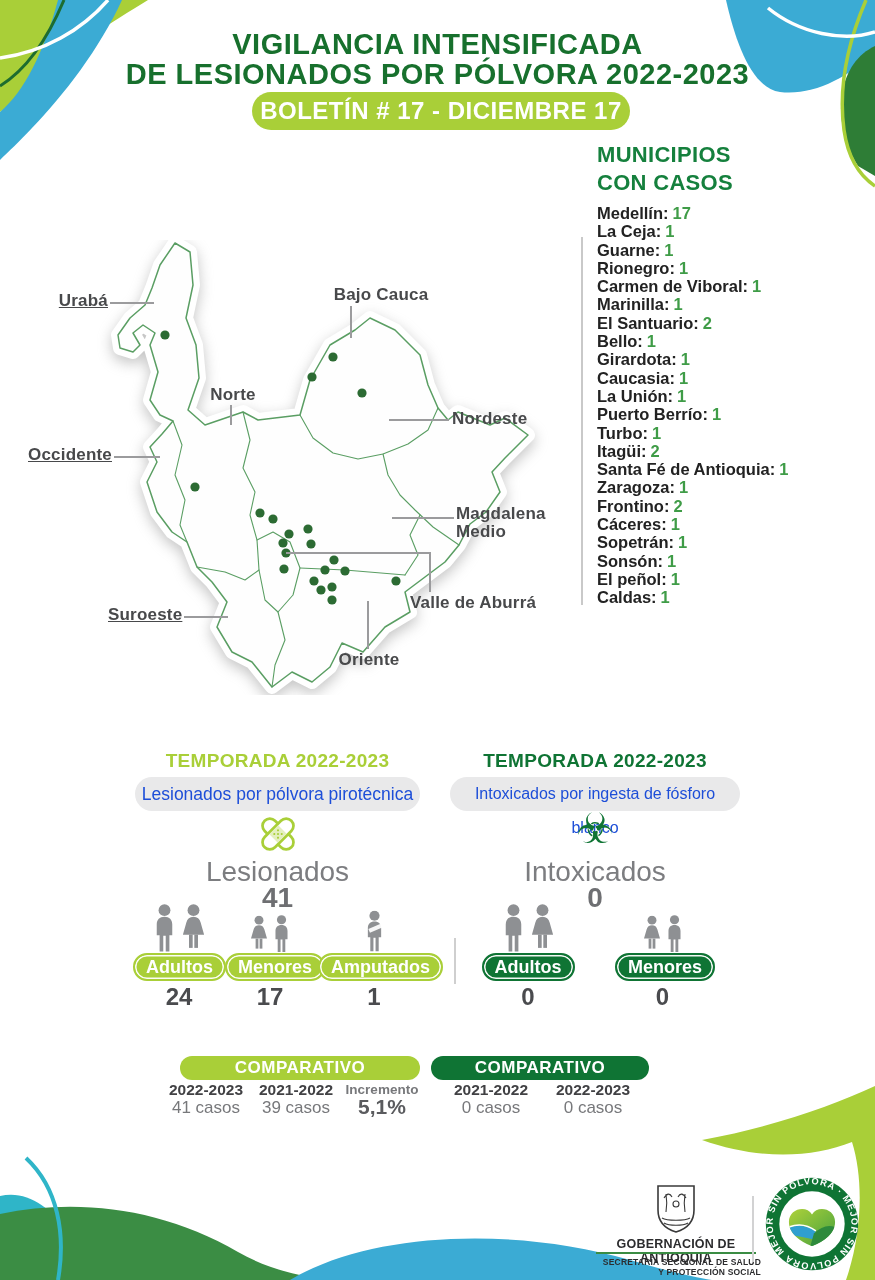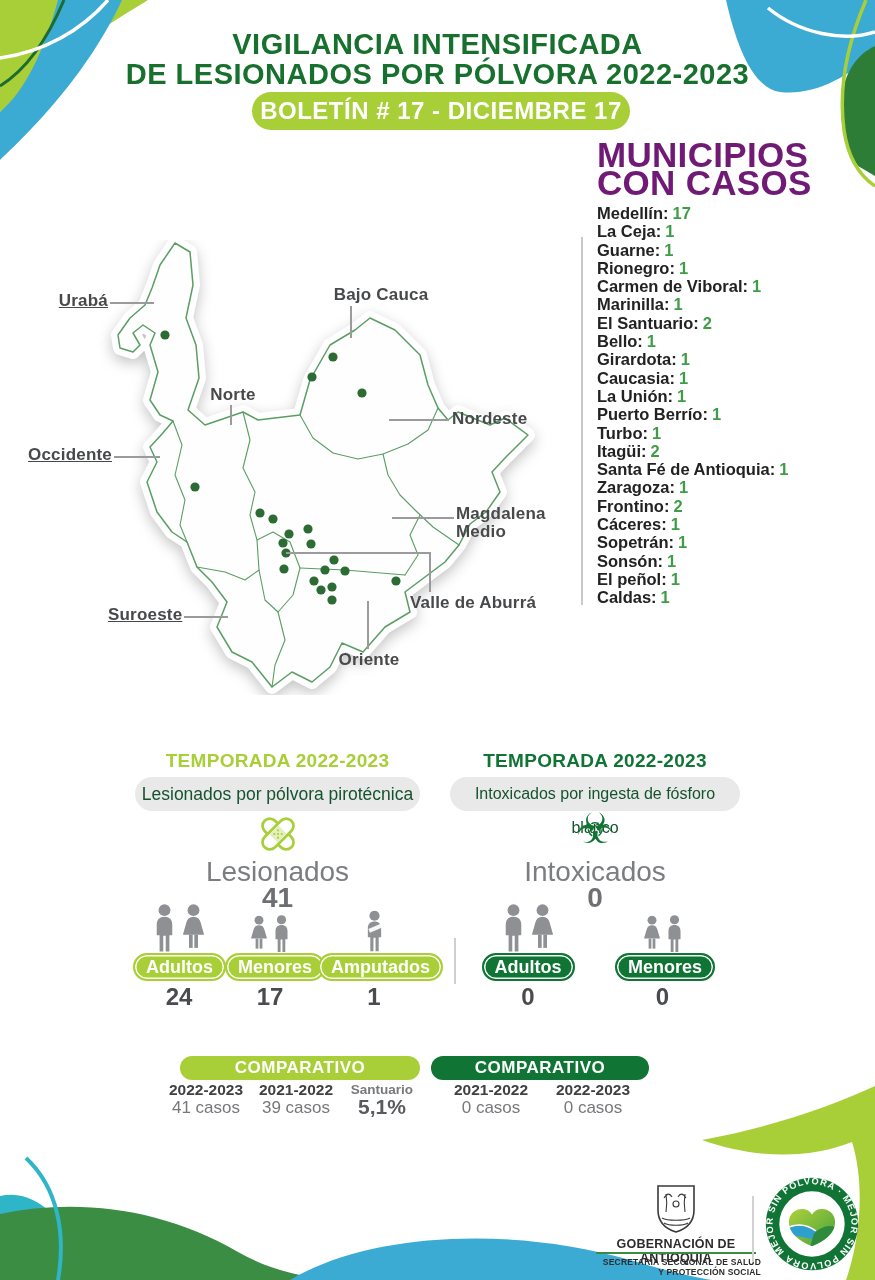--- a/index.html
+++ b/index.html
@@ -6,28 +6,28 @@
   body{width:875px;height:1280px;position:relative;overflow:hidden;background:#fff;
        font-family:"Liberation Sans",sans-serif;}
   .abs{position:absolute;}
   .ctr{text-align:center;}
   .rgt{text-align:right;text-decoration:underline;}
   #decor{position:absolute;left:0;top:0;z-index:1;pointer-events:none;}
   #content{position:absolute;left:0;top:0;width:875px;height:1280px;z-index:2;padding-left:20px;}
   .title-line{width:875px;text-align:center;font-weight:bold;font-size:29px;letter-spacing:.5px;color:#17702d;}
   .bulletin-pill{left:252px;top:92px;width:378px;height:38px;background:#a9cf38;border-radius:20px;
        color:#fff;font-weight:bold;font-size:24px;line-height:38px;text-align:center;letter-spacing:.5px;}
-  .muni-head{left:597px;top:141px;width:270px;font-weight:bold;font-size:35px;line-height:28px;color:#701a75;letter-spacing:.3px;}
+  .muni-head{left:597px;top:141px;width:270px;font-weight:bold;font-size:22px;line-height:28px;color:#15803d;letter-spacing:.3px;}
   .muni-list{left:597px;top:204px;width:272px;font-weight:bold;font-size:16.5px;line-height:18.3px;color:#222;}
   .muni-list b{color:#3f9c47;padding-left:4px;}
   .vrule{width:2px;background:#c9c9c9;}
   .map-label{font-weight:bold;font-size:17px;color:#48494b;line-height:18px;letter-spacing:.2px;}
   .lline{background:#9b9b9d;}
   .season{font-weight:bold;font-size:19px;letter-spacing:.3px;}
-  .banner{height:34px;background:#e9e9ea;border-radius:17px;color:#14532d;line-height:34px;text-align:center;}
+  .banner{height:34px;background:#e9e9ea;border-radius:17px;color:#1d4ed8;line-height:34px;text-align:center;}
   .metric-label{font-size:28px;color:#7c7d80;}
   .metric-value{font-weight:bold;font-size:28px;color:#6e6f72;}
   .group{position:absolute;text-align:center;}
   .group .icons{height:50px;display:flex;justify-content:center;align-items:flex-end;gap:3px;}
   .pill{display:inline-block;padding:1px 11px;border-radius:14px;color:#fff;font-weight:bold;font-size:18px;line-height:22px;
         box-shadow:inset 0 0 0 1.5px rgba(255,255,255,.95);}
   .pill.lime{background:#a9cf38;border:2.5px solid #a9cf38;}
   .pill.green{background:#0f7434;border:2.5px solid #0f7434;}
   .group .num{font-weight:bold;font-size:24px;color:#4a4b4e;margin-top:2px;}
   .comp-pill{height:24px;border-radius:13px;color:#fff;font-weight:bold;font-size:17px;line-height:24px;text-align:center;letter-spacing:.5px;}
@@ -262,21 +262,21 @@
     </div>
     <span class="pill green">Menores</span>
     <div class="num">0</div>
   </div>
 
   <div class="abs comp-pill" style="left:180px;top:1056px;width:240px;background:#a9cf38;">COMPARATIVO</div>
   <div class="abs comp-label" style="left:162px;top:1081px;width:88px;">2022-2023</div>
   <div class="abs comp-value" style="left:162px;top:1098px;width:88px;">41 casos</div>
   <div class="abs comp-label" style="left:252px;top:1081px;width:88px;">2021-2022</div>
   <div class="abs comp-value" style="left:252px;top:1098px;width:88px;">39 casos</div>
-  <div class="abs comp-label" style="left:342px;top:1082px;width:80px;font-size:13.5px;color:#77787b;">Santuario</div>
+  <div class="abs comp-label" style="left:342px;top:1082px;width:80px;font-size:13.5px;color:#77787b;">Incremento</div>
   <div class="abs comp-value" style="left:342px;top:1095px;width:80px;font-weight:bold;font-size:21px;color:#5a5b5e;">5,1%</div>
 
   <div class="abs comp-pill" style="left:431px;top:1056px;width:218px;background:#0f7434;">COMPARATIVO</div>
   <div class="abs comp-label" style="left:446px;top:1081px;width:90px;">2021-2022</div>
   <div class="abs comp-value" style="left:446px;top:1098px;width:90px;">0 casos</div>
   <div class="abs comp-label" style="left:548px;top:1081px;width:90px;">2022-2023</div>
   <div class="abs comp-value" style="left:548px;top:1098px;width:90px;">0 casos</div>
 
   <svg class="abs" style="left:652px;top:1184px;" width="48" height="50" viewBox="0 0 48 50">
     <path d="M6,2 h36 v24 c0,12 -8,19 -18,22 c-10,-3 -18,-10 -18,-22 z" fill="#fff" stroke="#3a3a3a" stroke-width="1.6"></path>

